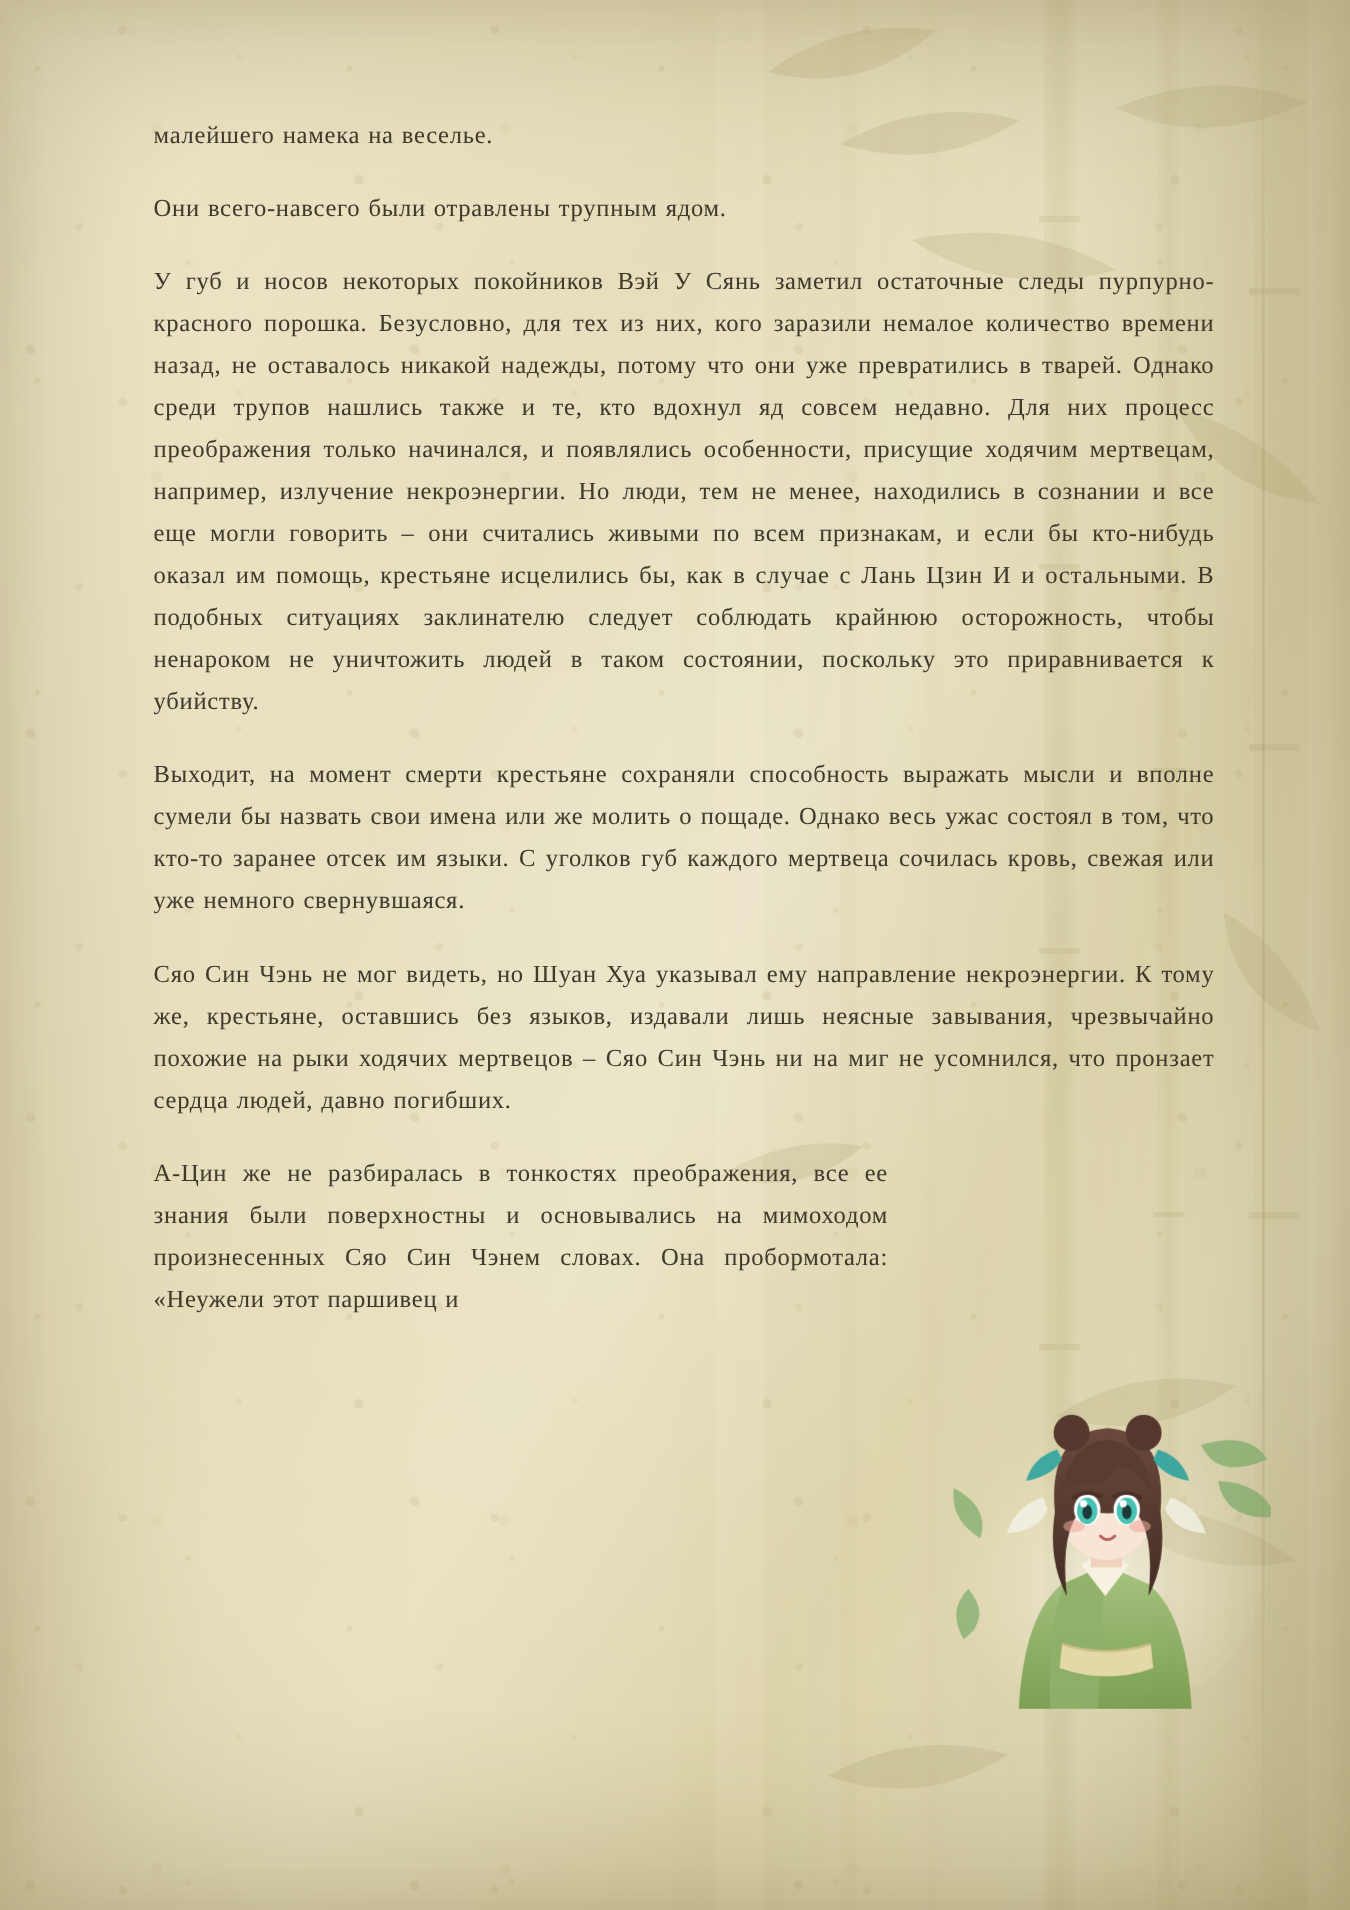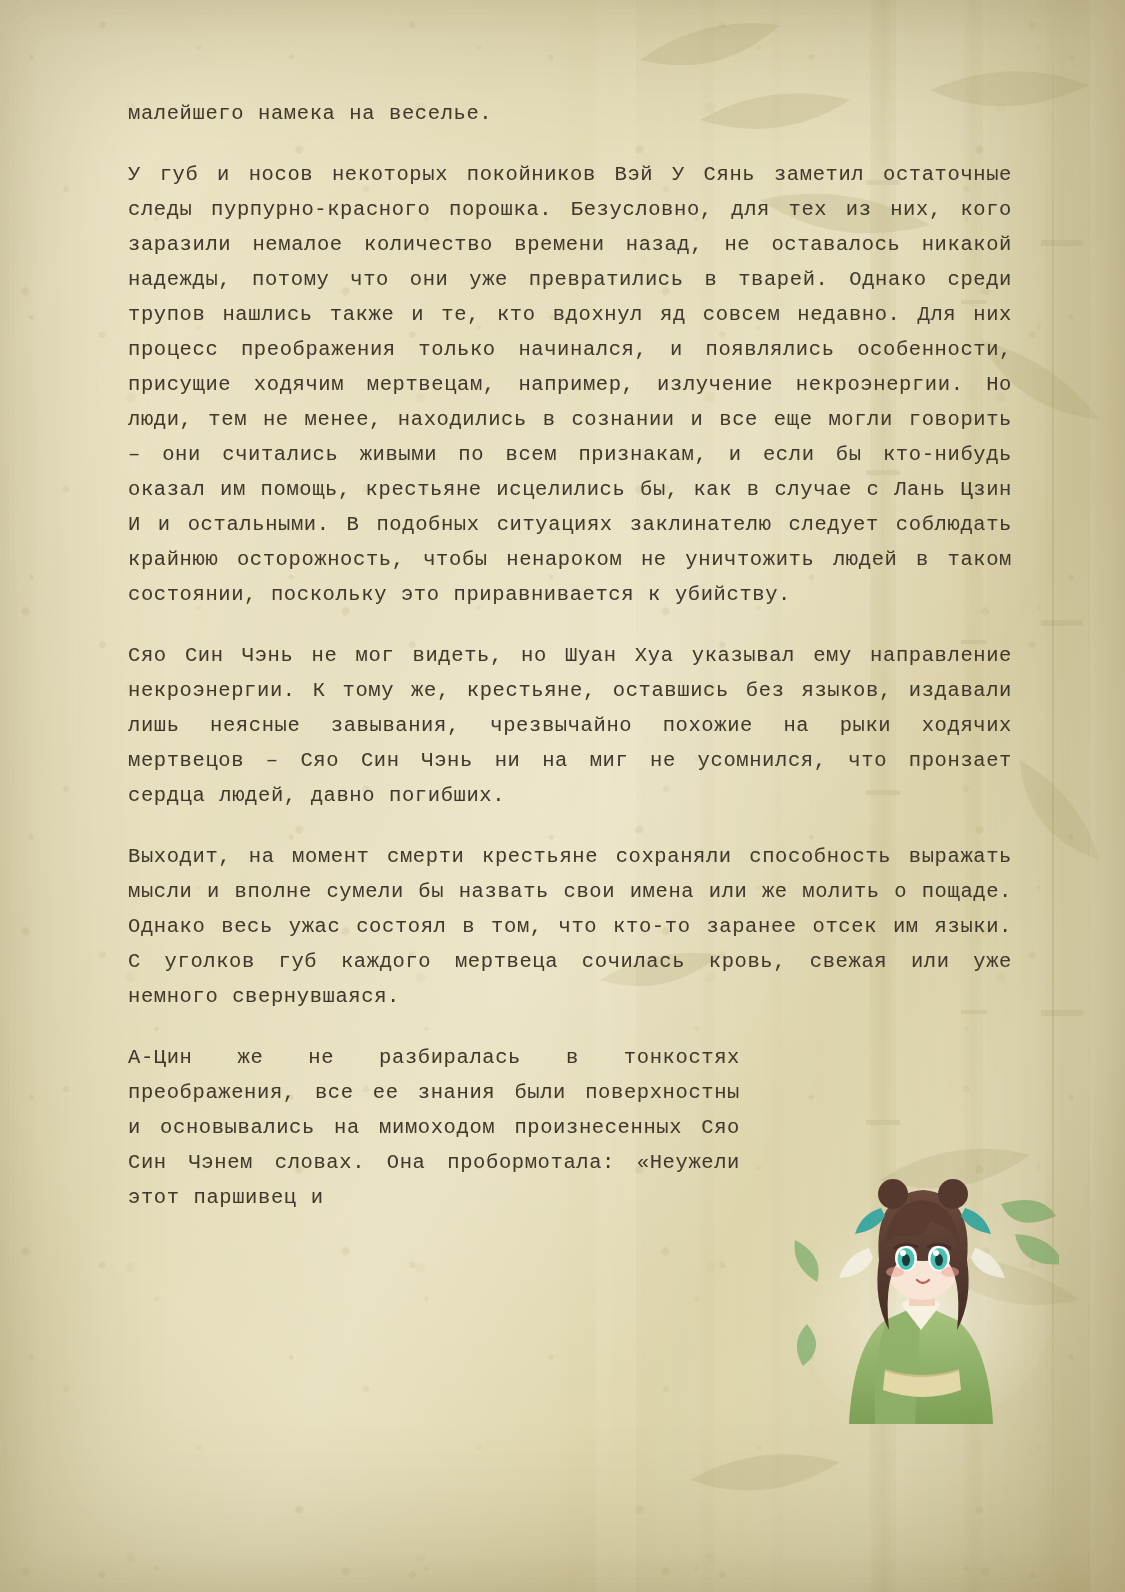--- a/index.html
+++ b/index.html
@@ -62,21 +62,21 @@
 
   .content {
     position: absolute;
     left: 128px;
     top: 96px;
     width: 900px;
   }
 
   p.para {
     margin: 0 16px 26px 0;
-    font-family: Liberation Mono, monospace;
+    font-family: Liberation Serif, serif;
     font-size: 20.5px;
     line-height: 35px;
     color: #3f3a2c;
     text-align: justify;
     letter-spacing: 0.6px;
     word-spacing: 1px;
     text-shadow: 0 0 1px rgba(90,80,50,0.12);
   }
   p.para:last-child { margin-bottom: 0; }
 
@@ -230,20 +230,21 @@
     <path d="M139 83 q11 -6 22 1" stroke="#4a2f28" stroke-width="3" fill="none" stroke-linecap="round"></path>
 
     <ellipse cx="106" cy="108" rx="9" ry="5" fill="#eeaa9c" opacity="0.55"></ellipse>
     <ellipse cx="161" cy="108" rx="9" ry="5" fill="#eeaa9c" opacity="0.55"></ellipse>
 
     <path d="M128 116 q6 6 12 0" stroke="#b8645e" stroke-width="2.4" fill="none" stroke-linecap="round"></path>
   </svg>
 
   <div class="content">
     <p class="para">малейшего намека на веселье.</p>
+    <p class="para">Они всего-навсего были отравлены трупным ядом.</p>
     <p class="para">У губ и носов некоторых покойников Вэй У Сянь заметил остаточные следы пурпурно-красного порошка. Безусловно, для тех из них, кого заразили немалое количество времени назад, не оставалось никакой надежды, потому что они уже превратились в тварей. Однако среди трупов нашлись также и те, кто вдохнул яд совсем недавно. Для них процесс преображения только начинался, и появлялись особенности, присущие ходячим мертвецам, например, излучение некроэнергии. Но люди, тем не менее, находились в сознании и все еще могли говорить – они считались живыми по всем признакам, и если бы кто-нибудь оказал им помощь, крестьяне исцелились бы, как в случае с Лань Цзин И и остальными. В подобных ситуациях заклинателю следует соблюдать крайнюю осторожность, чтобы ненароком не уничтожить людей в таком состоянии, поскольку это приравнивается к убийству.</p>
+    <p class="para">Выходит, на момент смерти крестьяне сохраняли способность выражать мысли и вполне сумели бы назвать свои имена или же молить о пощаде. Однако весь ужас состоял в том, что кто-то заранее отсек им языки. С уголков губ каждого мертвеца сочилась кровь, свежая или уже немного свернувшаяся.</p>
     <p class="para">Сяо Син Чэнь не мог видеть, но Шуан Хуа указывал ему направление некроэнергии. К тому же, крестьяне, оставшись без языков, издавали лишь неясные завывания, чрезвычайно похожие на рыки ходячих мертвецов – Сяо Син Чэнь ни на миг не усомнился, что пронзает сердца людей, давно погибших.</p>
-    <p class="para">Выходит, на момент смерти крестьяне сохраняли способность выражать мысли и вполне сумели бы назвать свои имена или же молить о пощаде. Однако весь ужас состоял в том, что кто-то заранее отсек им языки. С уголков губ каждого мертвеца сочилась кровь, свежая или уже немного свернувшаяся.</p>
     <p class="para narrow">А-Цин же не разбиралась в тонкостях преображения, все ее знания были поверхностны и основывались на мимоходом произнесенных Сяо Син Чэнем словах. Она пробормотала: «Неужели этот паршивец и</p>
   </div>
 
   <div class="vignette"></div>
 </div>
 
 </body></html>

